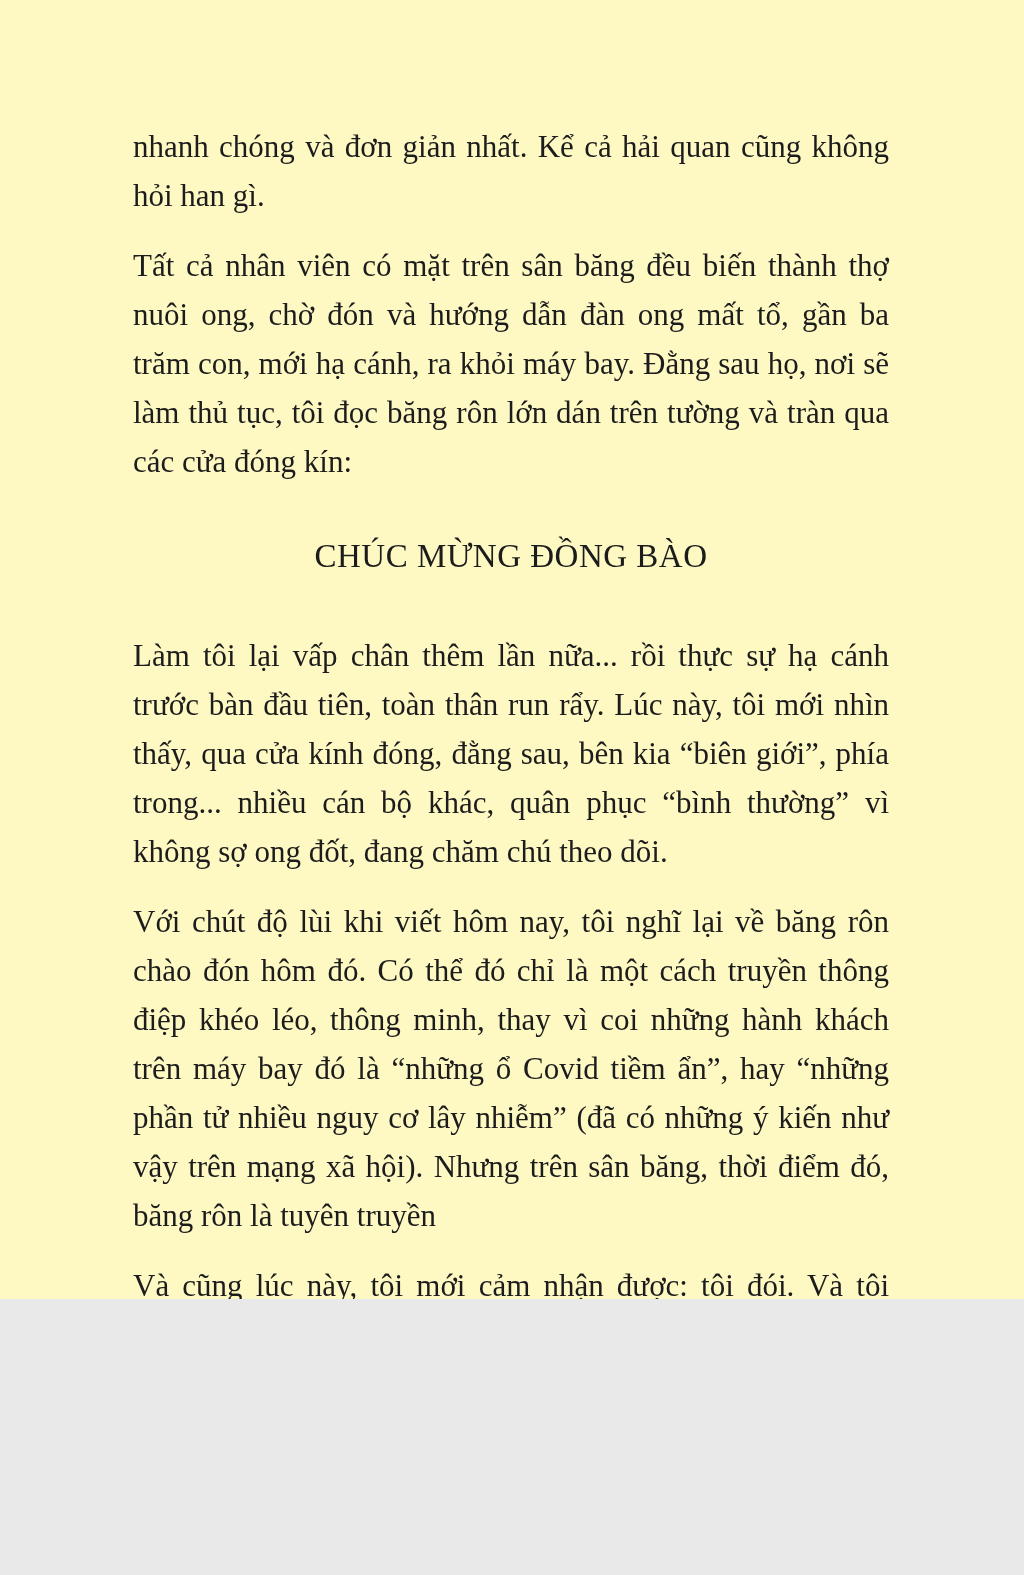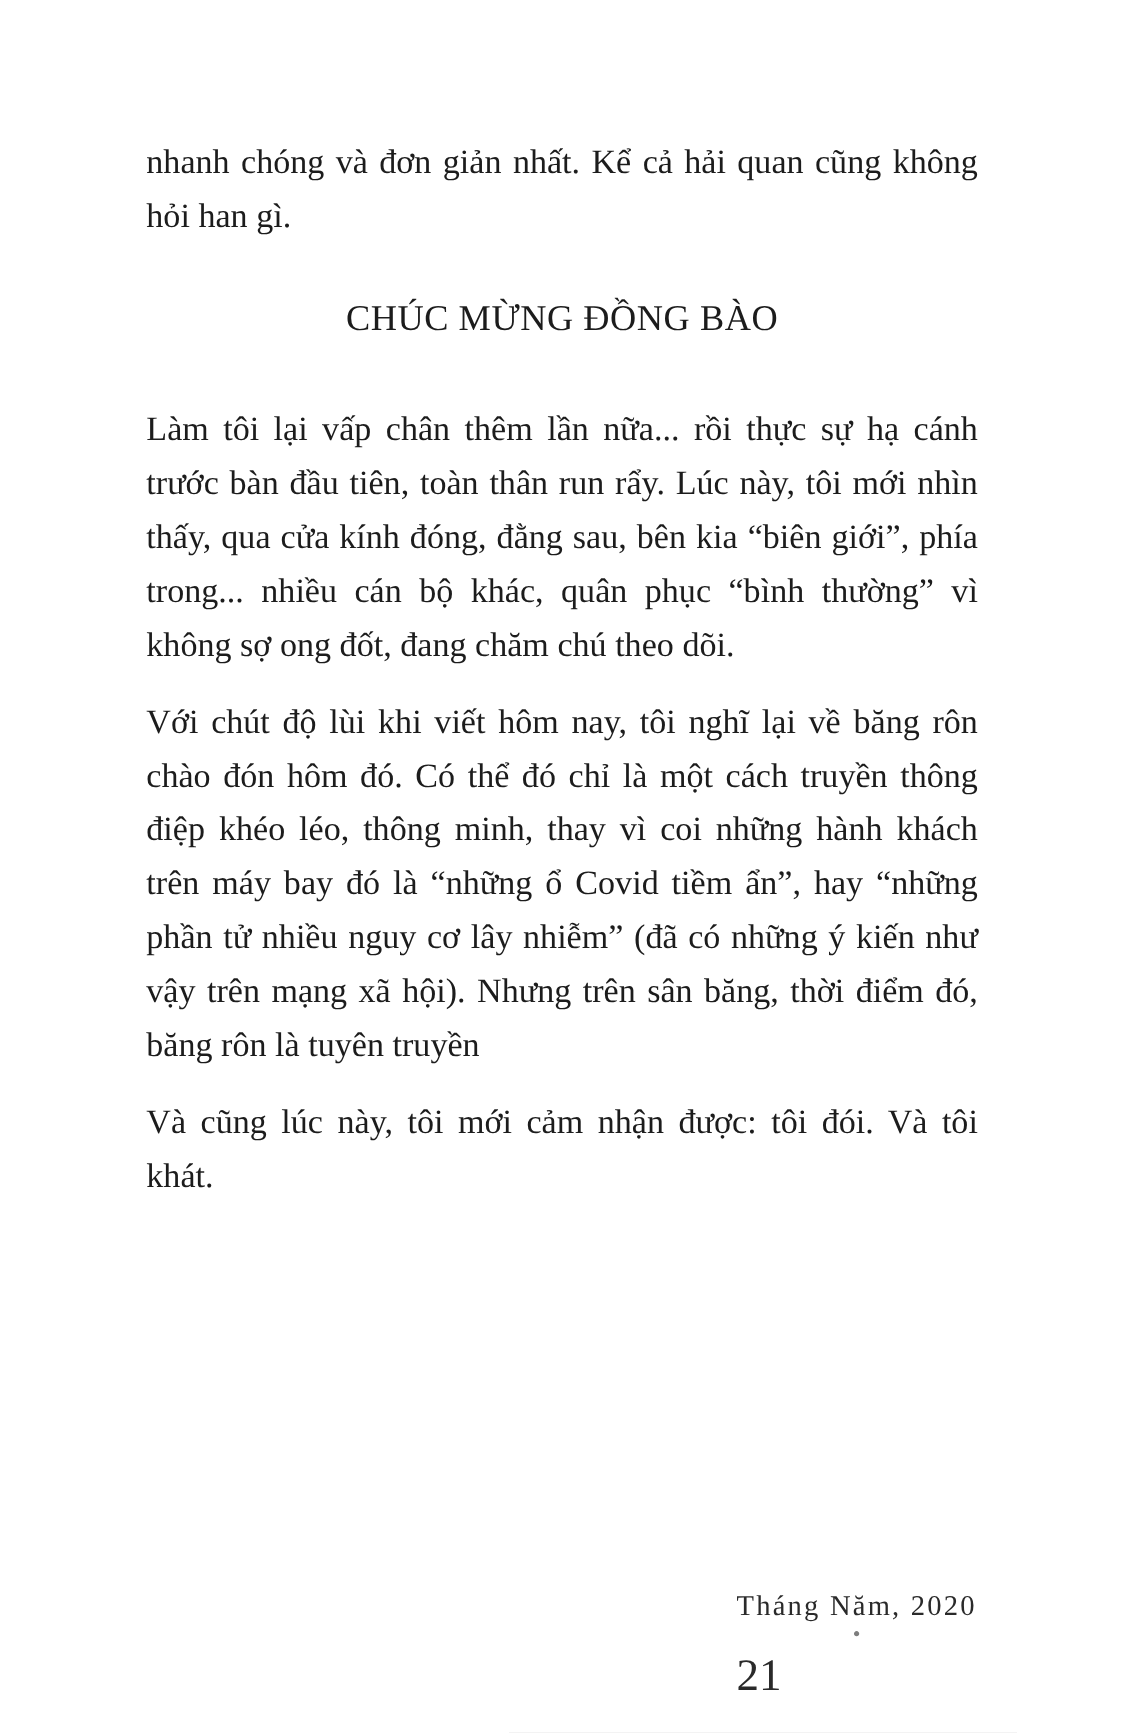--- a/index.html
+++ b/index.html
@@ -3,23 +3,23 @@
 <meta charset="utf-8">
 <style>
   html, body {
     margin: 0;
     padding: 0;
     background: #e9e9e9;
   }
   .page {
     position: relative;
     width: 1024px;
-    height: 1575px;
+    height: 1299px;
     margin: 0 auto;
-    background: #ffffff;
+    background: #fef9c3;
     font-family: "Liberation Serif", "DejaVu Serif", serif;
     color: #1c1c1c;
     overflow: hidden;
   }
   .content {
     position: absolute;
     left: 133px;
     top: 122px;
     width: 756px;
   }
@@ -66,20 +66,21 @@
 </style>
 </head>
 <body>
 
 <div class="page">
 
   <div class="content">
 
     <p class="body-para">nhanh chóng và đơn giản nhất. Kể cả hải quan cũng không hỏi han gì.</p>
 
+    <p class="body-para">Tất cả nhân viên có mặt trên sân băng đều biến thành thợ nuôi ong, chờ đón và hướng dẫn đàn ong mất tổ, gần ba trăm con, mới hạ cánh, ra khỏi máy bay. Đằng sau họ, nơi sẽ làm thủ tục, tôi đọc băng rôn lớn dán trên tường và tràn qua các cửa đóng kín:</p>
 
     <div class="banner">
       <span class="banner-line">CHÚC MỪNG ĐỒNG BÀO</span>
     </div>
 
     <p class="body-para">Làm tôi lại vấp chân thêm lần nữa... rồi thực sự hạ cánh trước bàn đầu tiên, toàn thân run rẩy. Lúc này, tôi mới nhìn thấy, qua cửa kính đóng, đằng sau, bên kia “biên giới”, phía trong... nhiều cán bộ khác, quân phục “bình thường” vì không sợ ong đốt, đang chăm chú theo dõi.</p>
 
     <p class="body-para">Với chút độ lùi khi viết hôm nay, tôi nghĩ lại về băng rôn chào đón hôm đó. Có thể đó chỉ là một cách truyền thông điệp khéo léo, thông minh, thay vì coi những hành khách trên máy bay đó là “những ổ Covid tiềm ẩn”, hay “những phần tử nhiều nguy cơ lây nhiễm” (đã có những ý kiến như vậy trên mạng xã hội). Nhưng trên sân băng, thời điểm đó, băng rôn là tuyên truyền</p>
 
     <p class="body-para">Và cũng lúc này, tôi mới cảm nhận được: tôi đói. Và tôi khát.</p>

